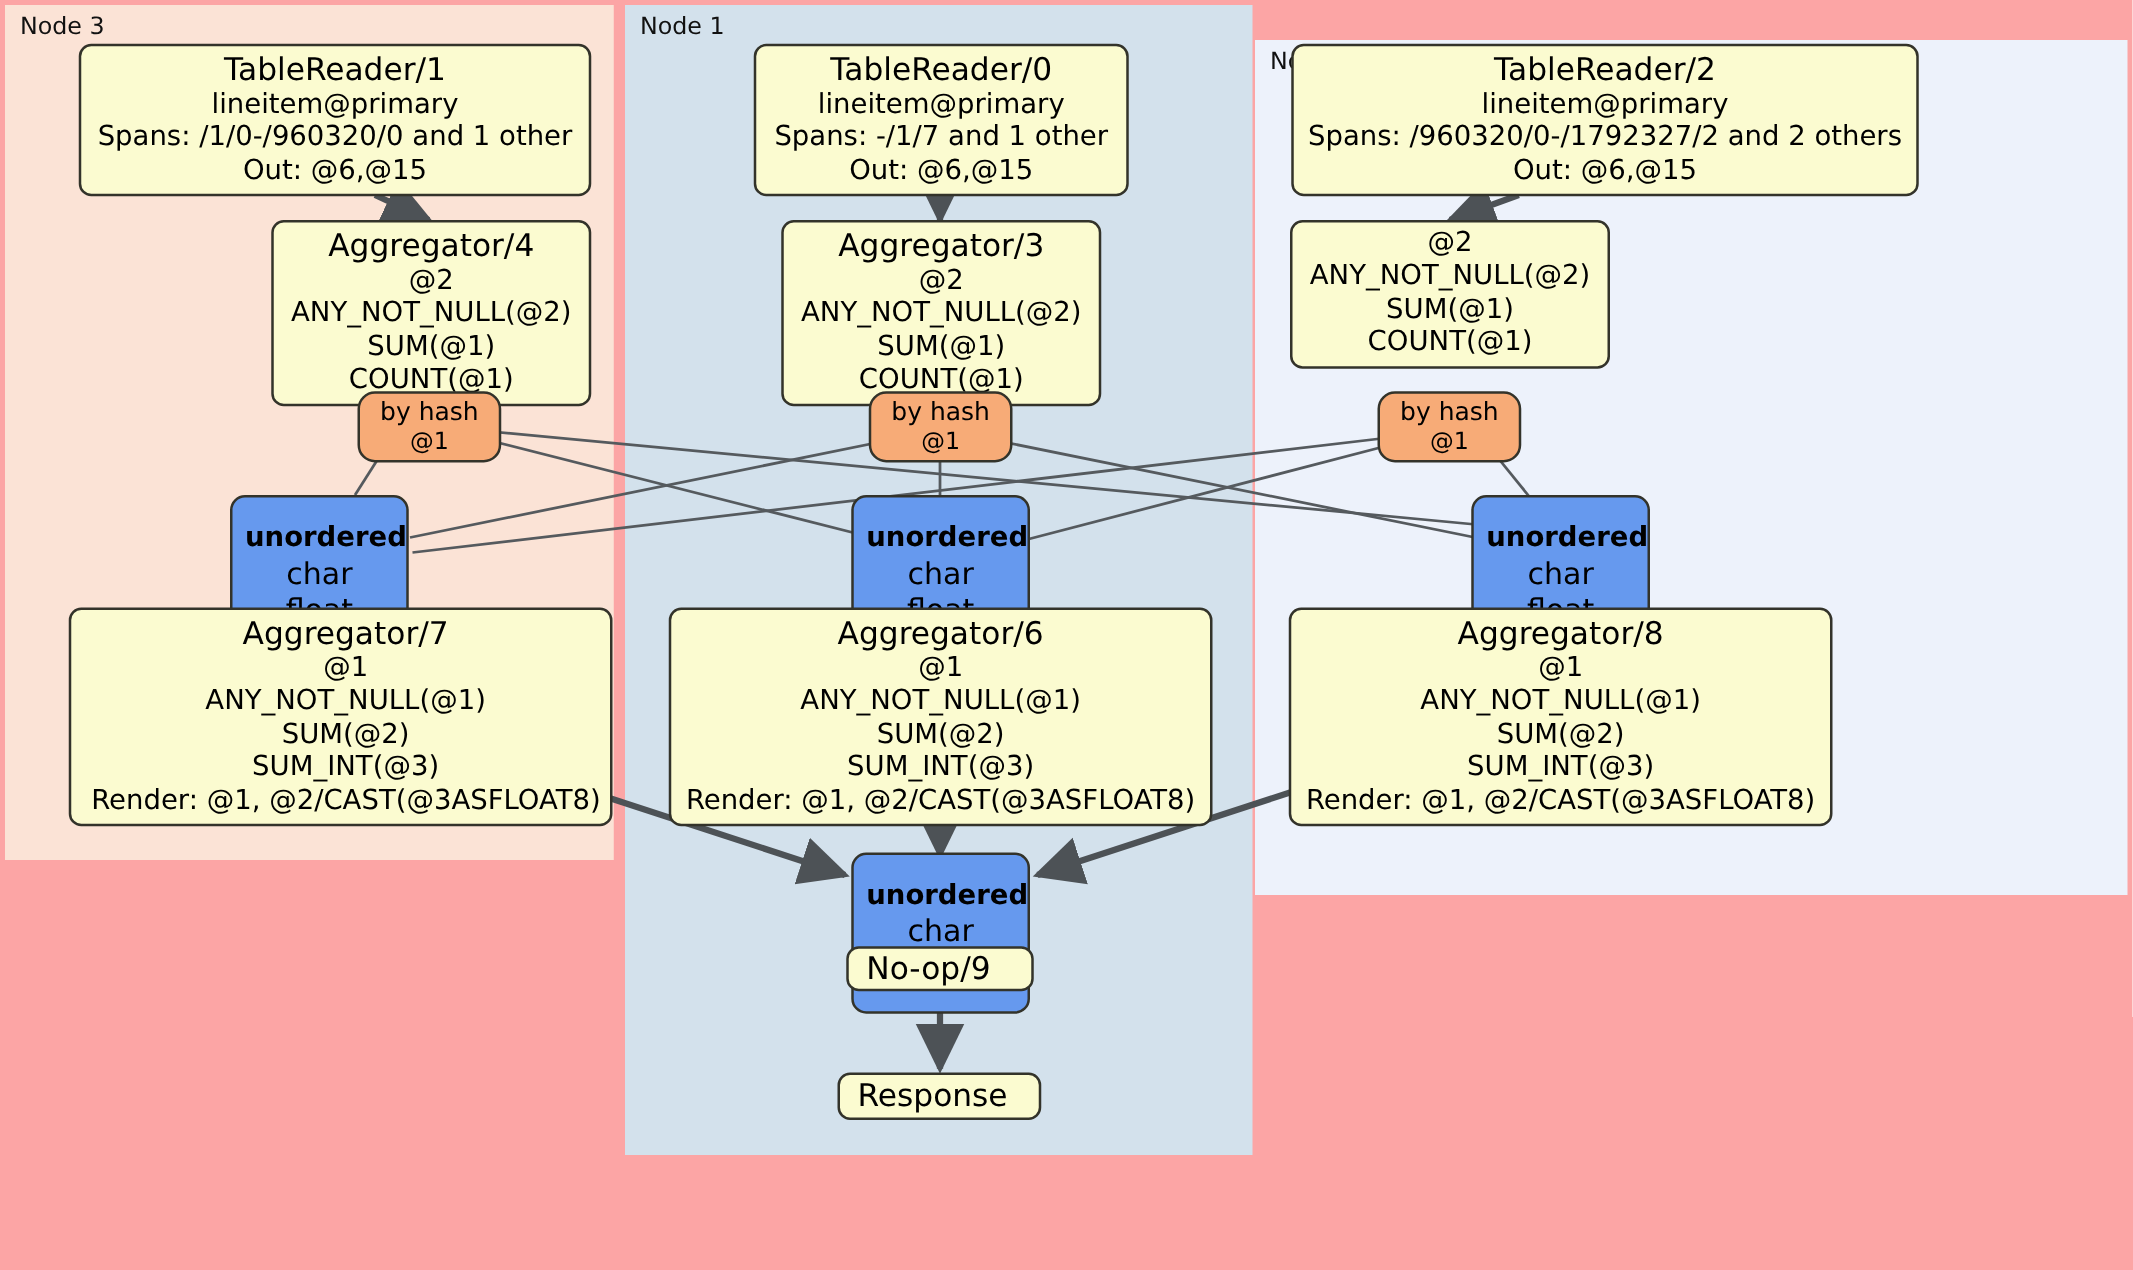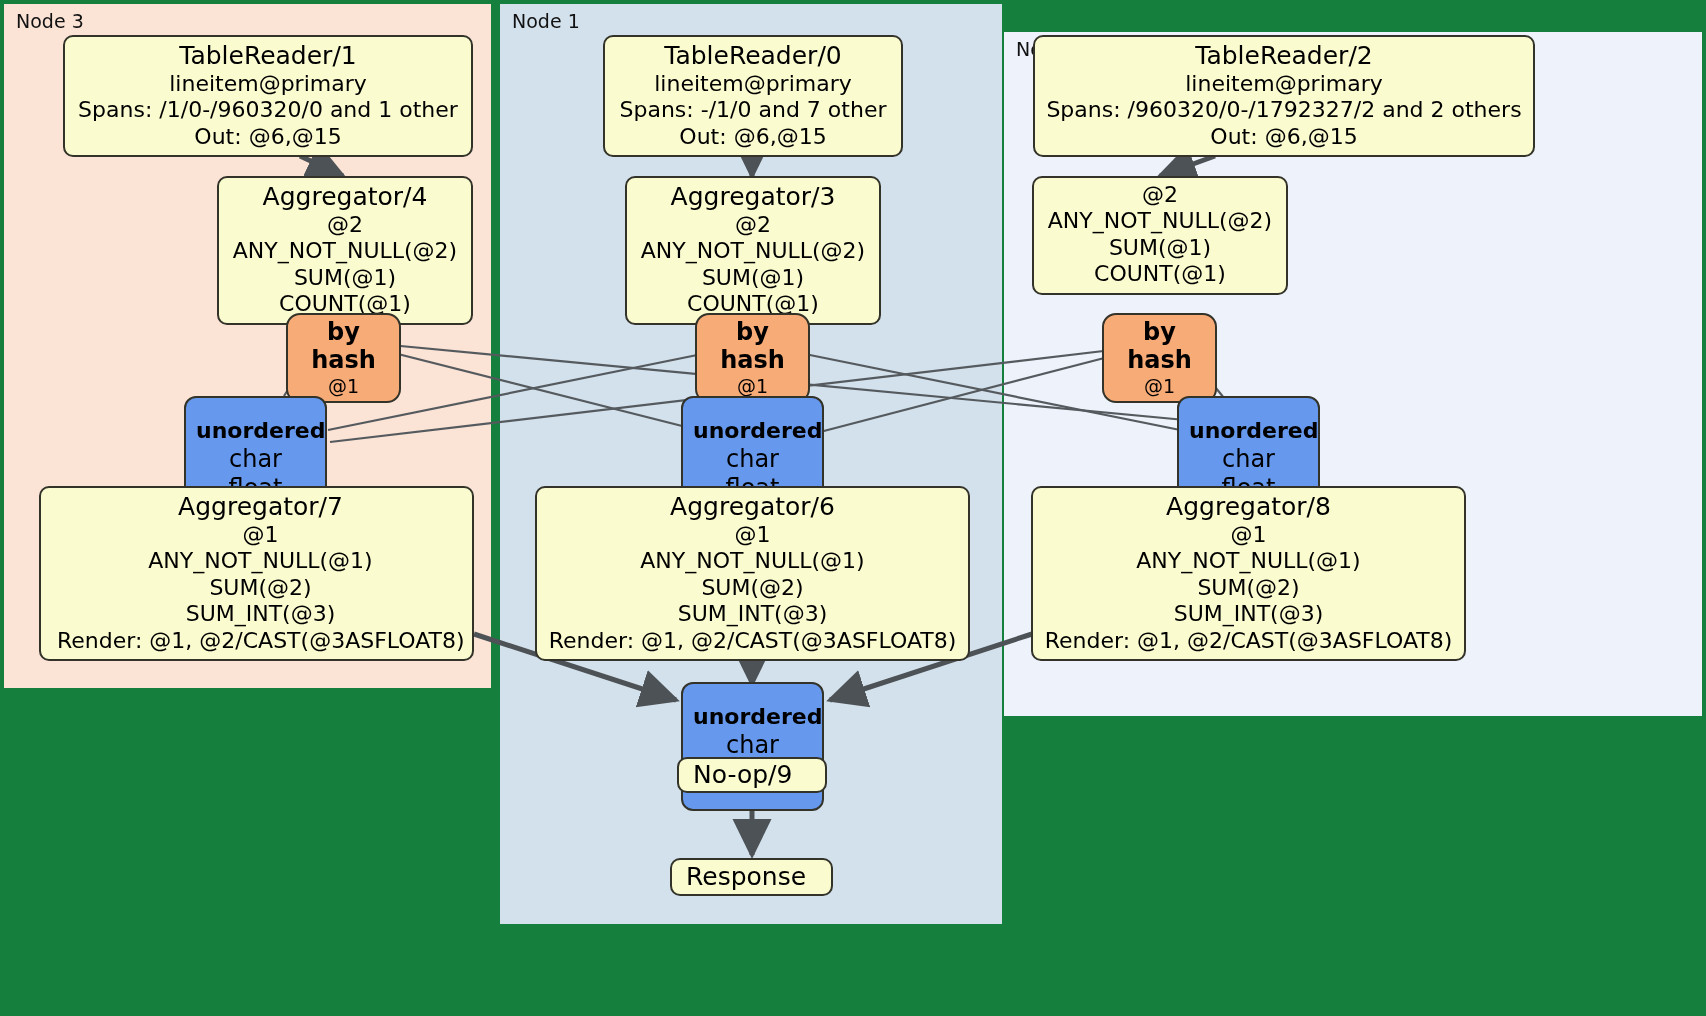--- a/index.html
+++ b/index.html
@@ -8,21 +8,21 @@
     background: #ffffff;
   }
   body {
     font-family: "DejaVu Sans", sans-serif;
   }
   #canvas {
     position: relative;
     width: 1706px;
     height: 1016px;
     overflow: hidden;
-    background: #15803d;
+    background: #fca5a5;
   }
   
   .node-panel {
     position: absolute;
     box-sizing: border-box;
   }
   .node-panel-label {
     position: absolute;
     left: 12px;
     top: 6px;
@@ -92,22 +92,22 @@
     box-sizing: border-box;
     background: #f7ab77;
     border: 2px solid #33332a;
     border-radius: 14px;
     text-align: center;
     color: #000000;
     padding: 3px 12px 4px 12px;
     line-height: 1.18;
   }
   .hash-badge .title {
-    font-weight: bold;
-    font-size: 24px;
+    font-weight: normal;
+    font-size: 20px;
   }
   .hash-badge .det {
     font-size: 19px;
   }
 </style>
 </head>
 <body>
 
 <div id="canvas">
 
@@ -173,21 +173,21 @@
   <div class="proc" style="left:63px; top:35px; width:410px;">
     <div class="title">TableReader/1</div>
     <div class="det">lineitem@primary</div>
     <div class="det">Spans: /1/0-/960320/0 and 1 other</div>
     <div class="det">Out: @6,@15</div>
   </div>
 
   <div class="proc" style="left:603px; top:35px; width:300px;">
     <div class="title">TableReader/0</div>
     <div class="det">lineitem@primary</div>
-    <div class="det">Spans: -/1/0 and 7 other</div>
+    <div class="det">Spans: -/1/7 and 1 other</div>
     <div class="det">Out: @6,@15</div>
   </div>
 
   <div class="proc" style="left:1033px; top:35px; width:502px;">
     <div class="title">TableReader/2</div>
     <div class="det">lineitem@primary</div>
     <div class="det">Spans: /960320/0-/1792327/2 and 2 others</div>
     <div class="det">Out: @6,@15</div>
   </div>
 
@@ -239,21 +239,21 @@
     <div class="det">float</div>
     <div class="det">int</div>
   </div>
   <div class="router" style="left:1177px; top:396px; width:143px;">
     <div class="title">unordered</div>
     <div class="det">char</div>
     <div class="det">float</div>
     <div class="det">int</div>
   </div>
 
-  <div class="proc" style="left:39px; top:486px; width:435px;padding-left:16px;">
+  <div class="proc" style="left:55px; top:486px; width:435px;padding-left:16px;">
     <div class="title">Aggregator/7</div>
     <div class="det">@1</div>
     <div class="det">ANY_NOT_NULL(@1)</div>
     <div class="det">SUM(@2)</div>
     <div class="det">SUM_INT(@3)</div>
     <div class="det">Render: @1, @2/CAST(@3ASFLOAT8)</div>
   </div>
 
   <div class="proc" style="left:535px; top:486px; width:435px;">
     <div class="title">Aggregator/6</div>

